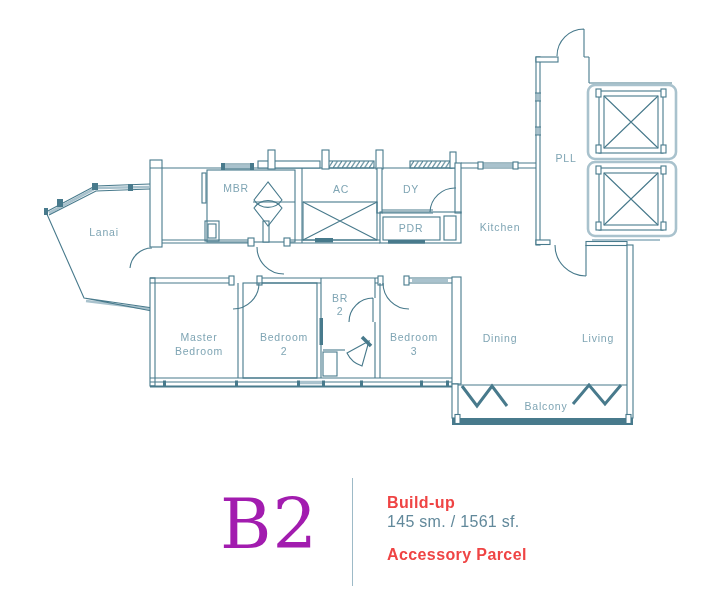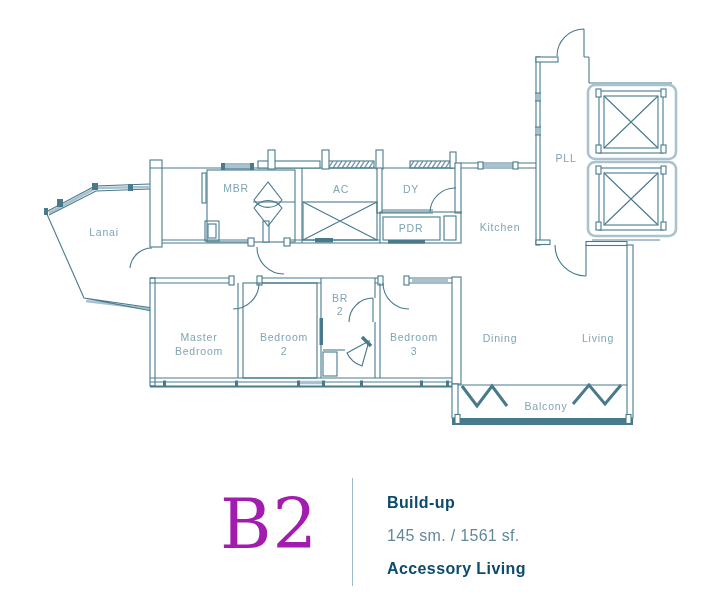--- a/index.html
+++ b/index.html
@@ -13,22 +13,22 @@
   .dk{fill:#487a8c;stroke:none;}
   .lt{stroke:#a9c2cd;fill:none;}
   .thick{stroke-width:1.9;}
   
   .legend{position:absolute;left:220px;top:478px;display:flex;align-items:flex-start;}
   .unit-name{font-family:"DejaVu Serif","Liberation Serif",serif;font-size:70px;line-height:76px;
              color:#a21caf;margin-top:8px;letter-spacing:1px;}
   .divider{width:1px;height:108px;background:#9dbac7;margin-left:34px;}
   .specs{margin-left:34px;padding-top:16px;color:#4c7d92;}
   .spec + .spec{margin-top:15px;}
-  .spec-label{font-weight:bold;font-size:16px;letter-spacing:0.4px;color:#0c4a6e;}
-  .spec-value{font-size:16px;letter-spacing:0.3px;color:#62899b;margin-top:15px;}
+  .spec-label{font-weight:bold;font-size:16px;letter-spacing:0.4px;color:#ef4444;}
+  .spec-value{font-size:16px;letter-spacing:0.3px;color:#62899b;margin-top:1px;}
 </style>
 </head>
 <body>
 
 <div class="page">
 
 <svg width="727" height="456" viewBox="0 0 727 456">
   <defs>
     <pattern id="hatch" width="4.5" height="7" patternUnits="userSpaceOnUse">
       <path d="M0,7 L4.5,0" stroke="#487a8c" stroke-width="1"></path>
@@ -206,18 +206,18 @@
 
 <div class="legend">
   <div class="unit-name">B2</div>
   <div class="divider"></div>
   <div class="specs">
     <div class="spec">
       <div class="spec-label">Build-up</div>
       <div class="spec-value">145 sm. / 1561 sf.</div>
     </div>
     <div class="spec">
-      <div class="spec-label">Accessory Living</div>
+      <div class="spec-label">Accessory Parcel</div>
     </div>
   </div>
 </div>
 
 </div>
 
 </body></html>

